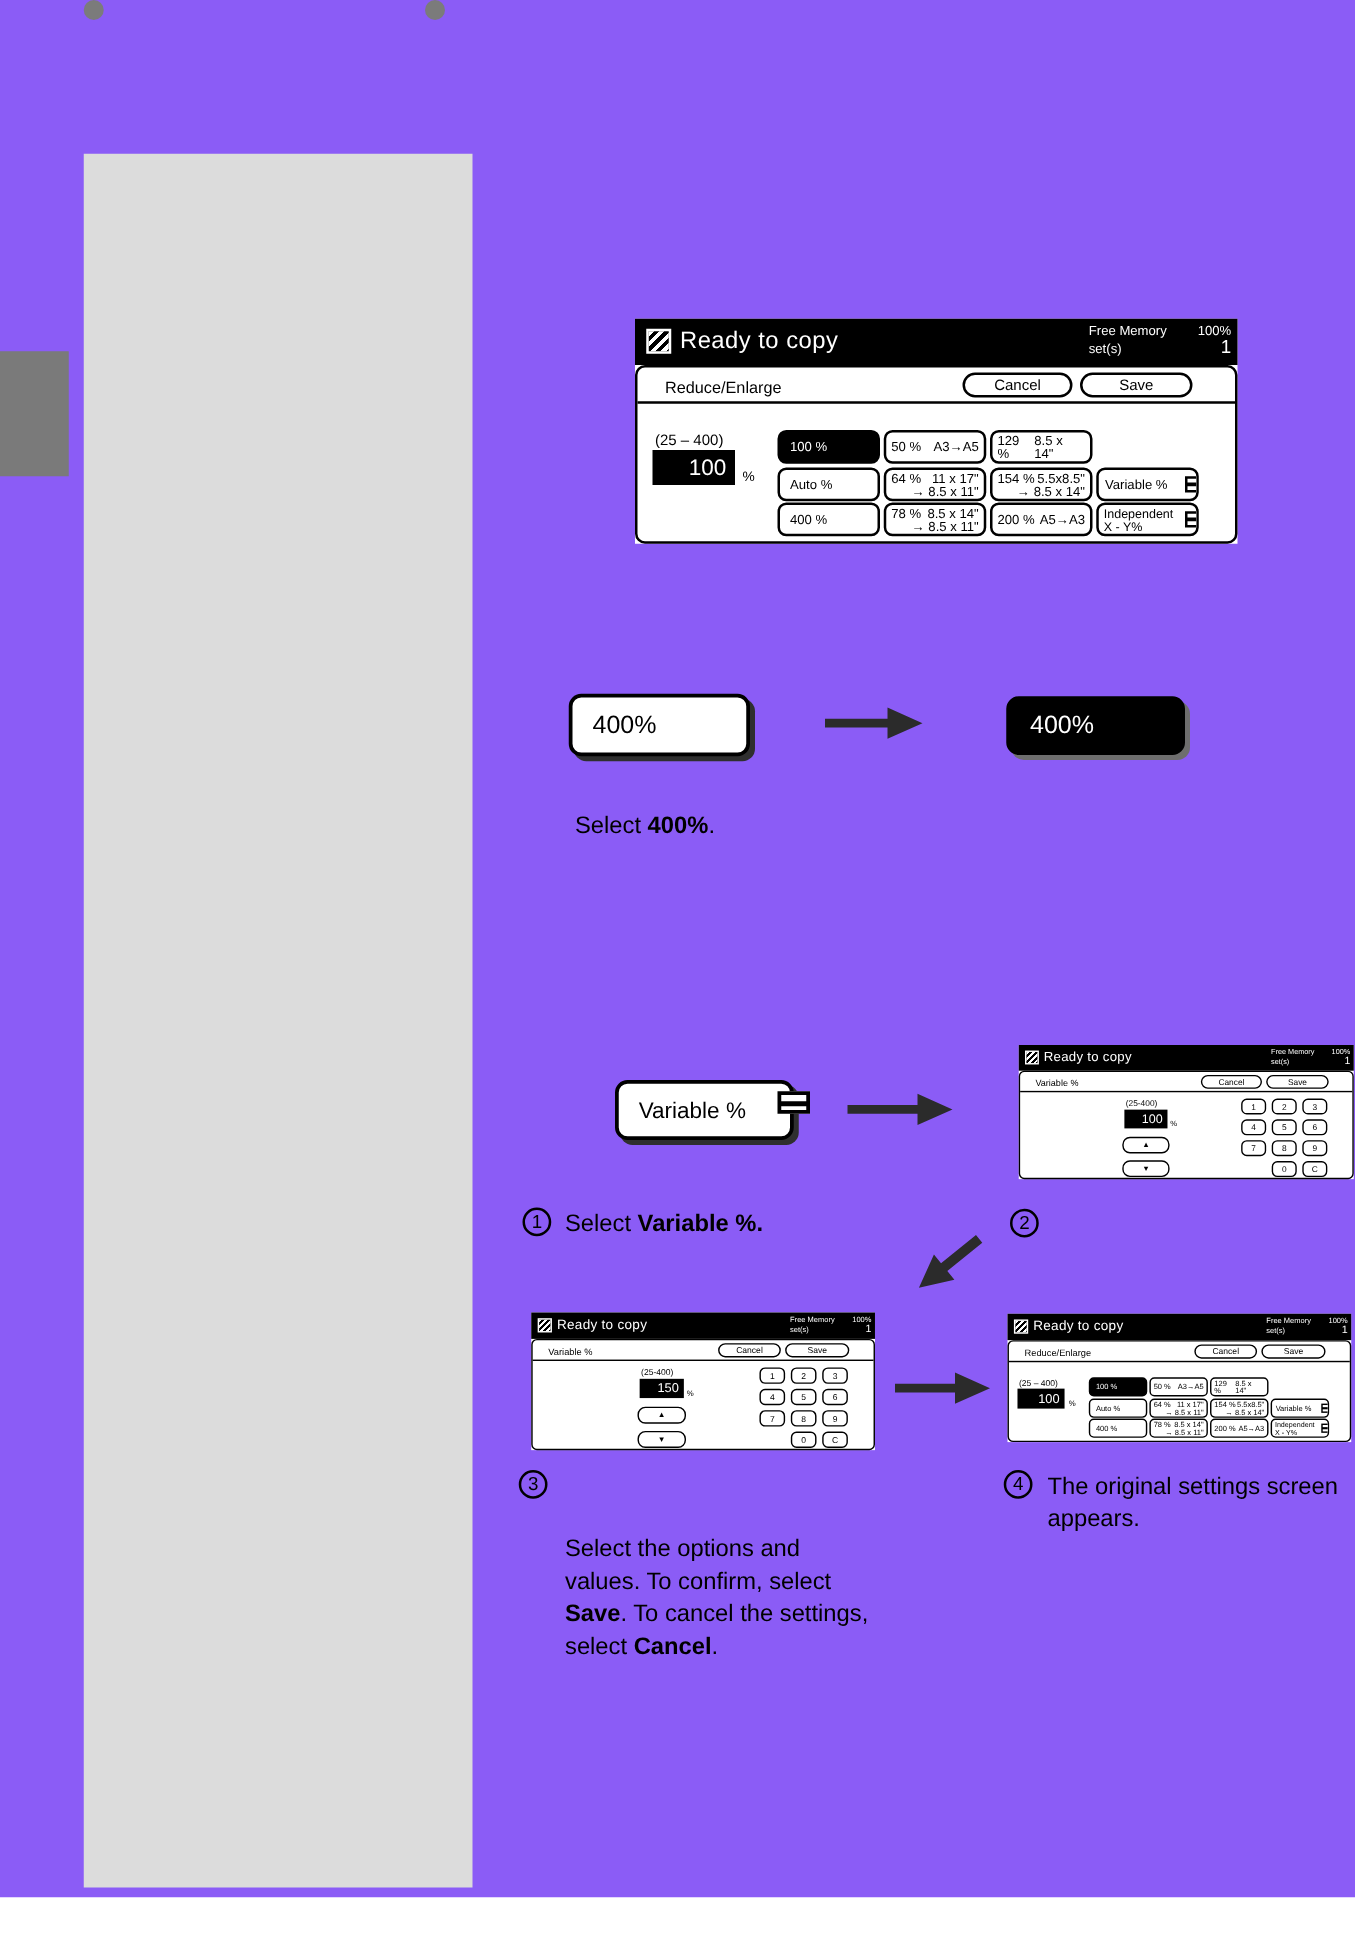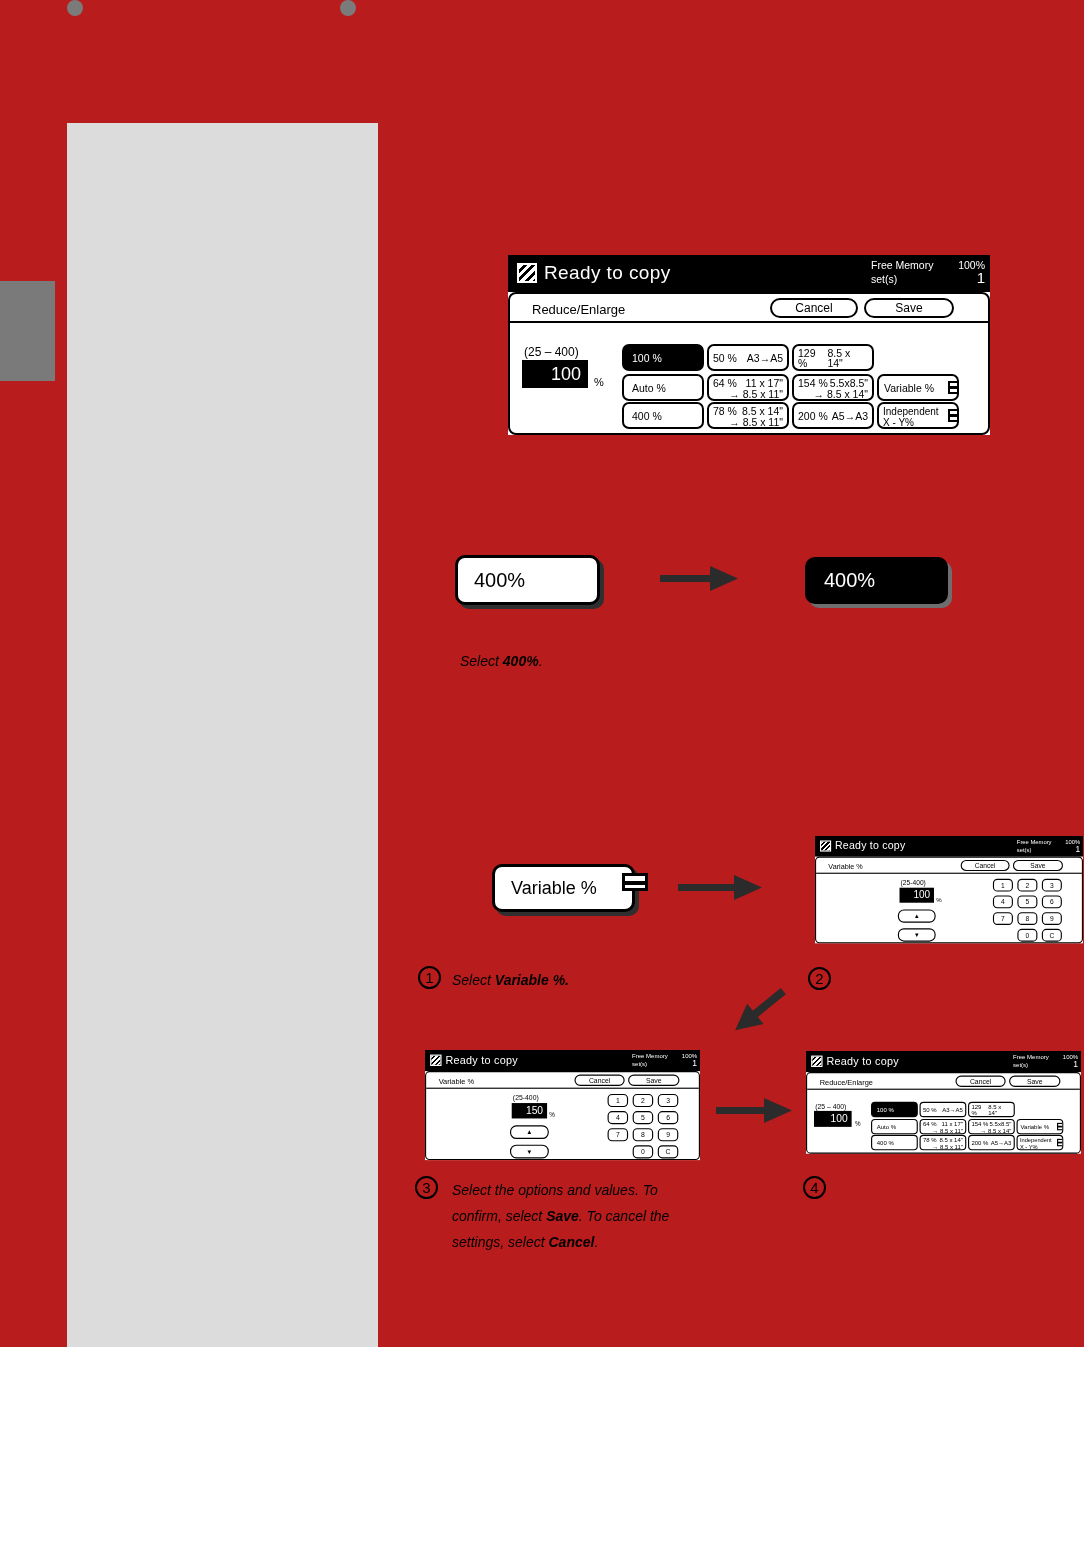--- a/index.html
+++ b/index.html
@@ -1,19 +1,19 @@
 <!DOCTYPE html>
 <html><head>
 <meta charset="utf-8">
 <style>
   * { box-sizing: border-box; margin: 0; padding: 0; }
   html,body { background:#fff; }
   .canvas {
-    position: relative; width: 1084px; height: 1347px;
-    background: #b91c1c; overflow: hidden;
+    position: relative; width: 1084px; height: 1518px;
+    background: #8b5cf6; overflow: hidden;
     font-family: "Liberation Sans", sans-serif; color:#000;
   }
   .abs { position:absolute; }
 
   
   .bullet { position:absolute; width:16px; height:16px; border-radius:50%; background:#7b7b7b; }
   .sidebar { position:absolute; left:67px; top:123px; width:311px; height:1387px; background:#dcdcdc; }
   .edge-tab { position:absolute; left:0; top:281px; width:55px; height:100px; background:#7a7a7a; }
   .footer-block { position:absolute; left:0; top:1529px; width:67px; height:36px; background:#d2d2d2; }
 
@@ -57,21 +57,21 @@
       font-size:11px; display:flex; align-items:center; justify-content:center; }
 
   
   .push-btn { position:absolute; border:3px solid #000; border-radius:10px; background:#fff;
       box-shadow:4px 4px 0 #2f2f2f; display:flex; align-items:center; padding-left:16px; font-size:20px; }
   .push-btn.dark { background:#000; color:#fff; box-shadow:4px 4px 0 #6e6e6e; }
   .push-btn .win-icon { right:-16px; top:6px; width:26px; height:18px; border-width:3px; }
   .push-btn .win-icon::after { top:5px; height:4px; }
 
   
-  .cap { position:absolute; font-size:14px; line-height:26px;font-style:italic; }
+  .cap { position:absolute; font-size:19px; line-height:26px; }
   .b { font-weight:bold; }
   .stepnum { position:absolute; width:23px; height:23px; border:2px solid #000; border-radius:50%;
       display:flex; align-items:center; justify-content:center; font-size:15px; }
 
   .scale-inner { position:absolute; left:0; top:0; transform-origin:0 0; }
   svg.arrow { position:absolute; display:block; }
 </style>
 </head>
 <body>
 
@@ -367,17 +367,18 @@
             <div>Independent</div>
             <div>X - Y%</div>
             <span class="win-icon"></span>
           </div>
         </div>
       </div>
     </div>
   </div>
 
   <div class="stepnum" style="left:415px; top:1176px;">3</div>
-  <div class="cap" style="left:452px; top:1177px; width:252px;"><span>Select the options and values.  To confirm, select </span><span class="b">Save</span><span>.  To cancel the settings, select </span><span class="b">Cancel</span><span>.</span></div>
+  <div class="cap" style="left:452px; top:1227px; width:252px;"><span>Select the options and values.  To confirm, select </span><span class="b">Save</span><span>.  To cancel the settings, select </span><span class="b">Cancel</span><span>.</span></div>
 
   <div class="stepnum" style="left:803px; top:1176px;">4</div>
+  <div class="cap" style="left:838px; top:1177px; width:240px;">The original settings screen appears.</div>
 
 </div>
 
 </body></html>

